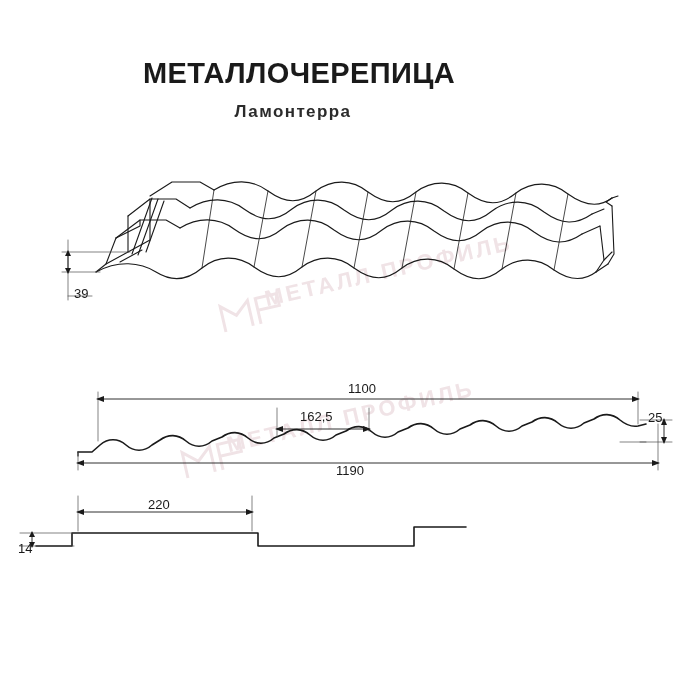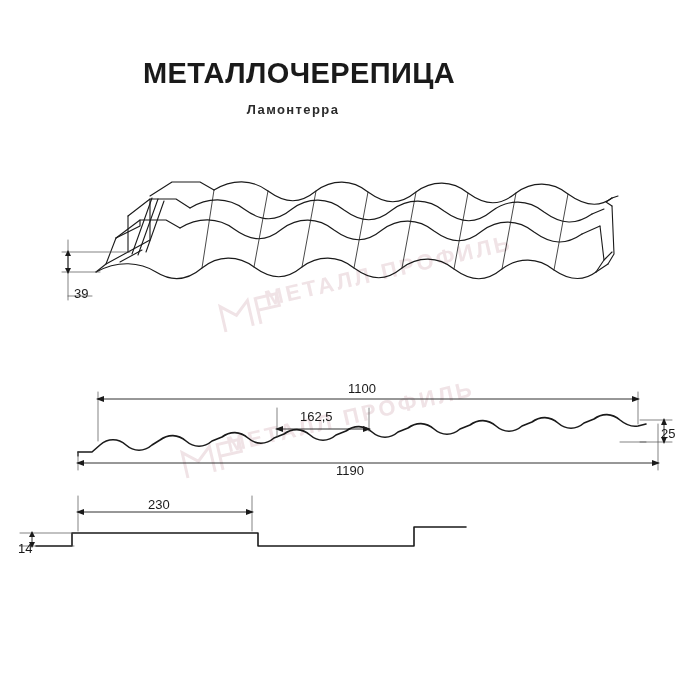--- a/index.html
+++ b/index.html
@@ -29,21 +29,21 @@
   }
   .title {
     font-size: 29px;
     font-weight: bold;
     letter-spacing: 0.4px;
     color: #1a1a1a;
     margin: 0;
     line-height: 1.1;
   }
   .subtitle {
-    font-size: 13px;
+    font-size: 17px;
     font-weight: bold;
     letter-spacing: 1.4px;
     color: #2b2b2b;
     margin: 12px 12px 0 0;
   }
   .drawing {
     position: absolute;
     left: 0;
     top: 0;
     width: 700px;
@@ -252,19 +252,19 @@
   </svg>
 
   <div class="dim-label" style="left:74px;top:286px;">39</div>
 
   <div class="dim-label" style="left:348px;top:381px;">1100</div>
 
   <div class="dim-label" style="left:300px;top:409px;">162,5</div>
 
   <div class="dim-label" style="left:336px;top:463px;">1190</div>
 
-  <div class="dim-label" style="left:648px;top:426px;margin-left:13px;">25</div>
-
-  <div class="dim-label" style="left:148px;top:497px;">230</div>
+  <div class="dim-label" style="left:648px;top:410px;">25</div>
+
+  <div class="dim-label" style="left:148px;top:497px;">220</div>
 
   <div class="dim-label" style="left:18px;top:518px;margin-top:23px;">14</div>
 
 </div>
 
 </body></html>

